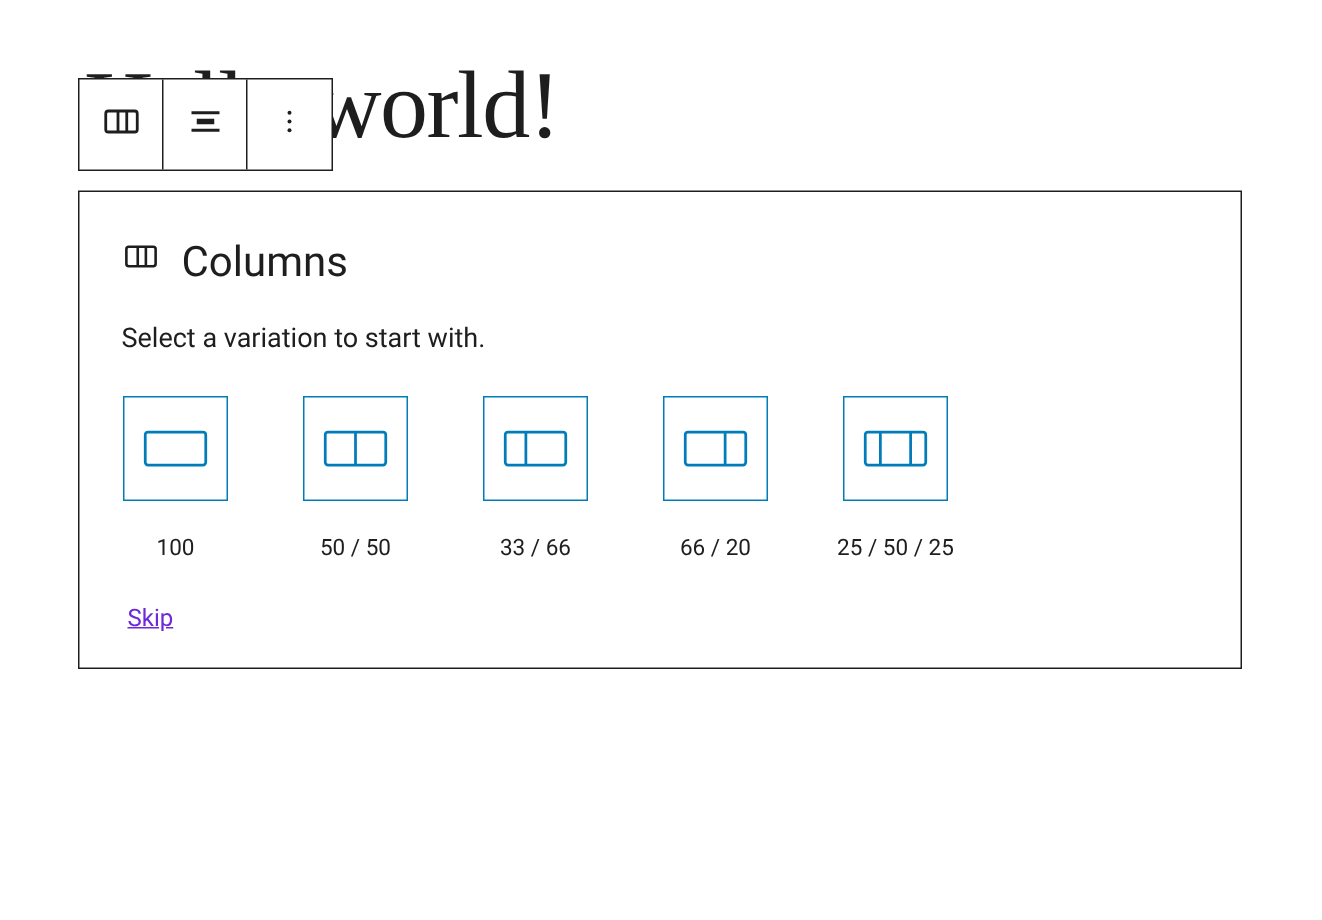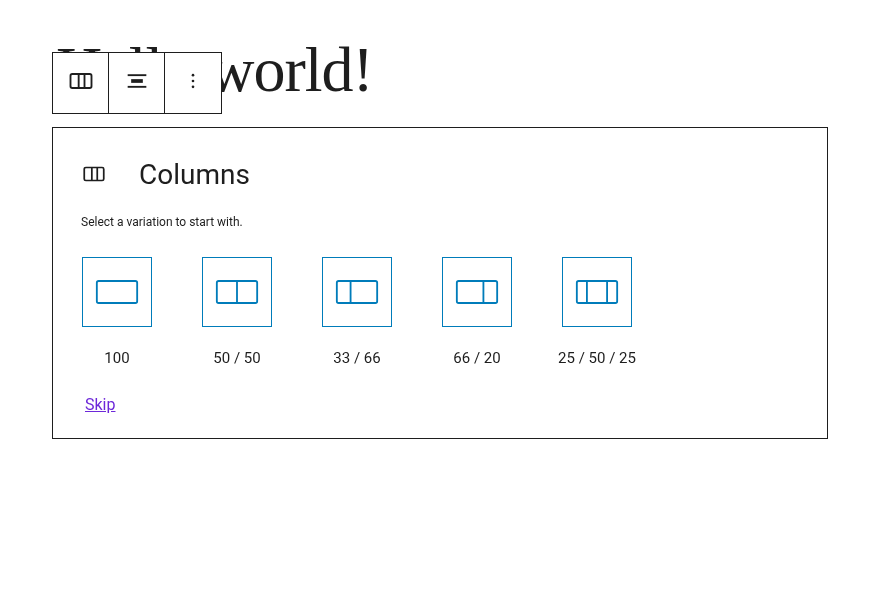--- a/index.html
+++ b/index.html
@@ -49,31 +49,31 @@
   .placeholder {
     position: absolute;
     top: 127px;
     left: 52px;
     width: 776px;
     border: 1px solid #1e1e1e;
     padding: 30px 28px 24px 28px;
   }
   .ph-header {
     display: flex;
-    align-items: flex-end;
-    gap: 32px;
+    align-items: flex-start;
+    gap: 14px;
     margin-bottom: 24px;
   }
   .ph-header svg { width: 26px; height: 26px; }
   .ph-title {
     font-size: 28px;
     font-weight: 400;
   }
   .ph-instructions {
-    font-size: 12px;
+    font-size: 18px;
     color: #1e1e1e;
     margin-bottom: 28px;
   }
   .variations {
     display: flex;
     flex-wrap: wrap;
     gap: 64px 48px;
     margin-bottom: 28px;
   }
   .variation {

